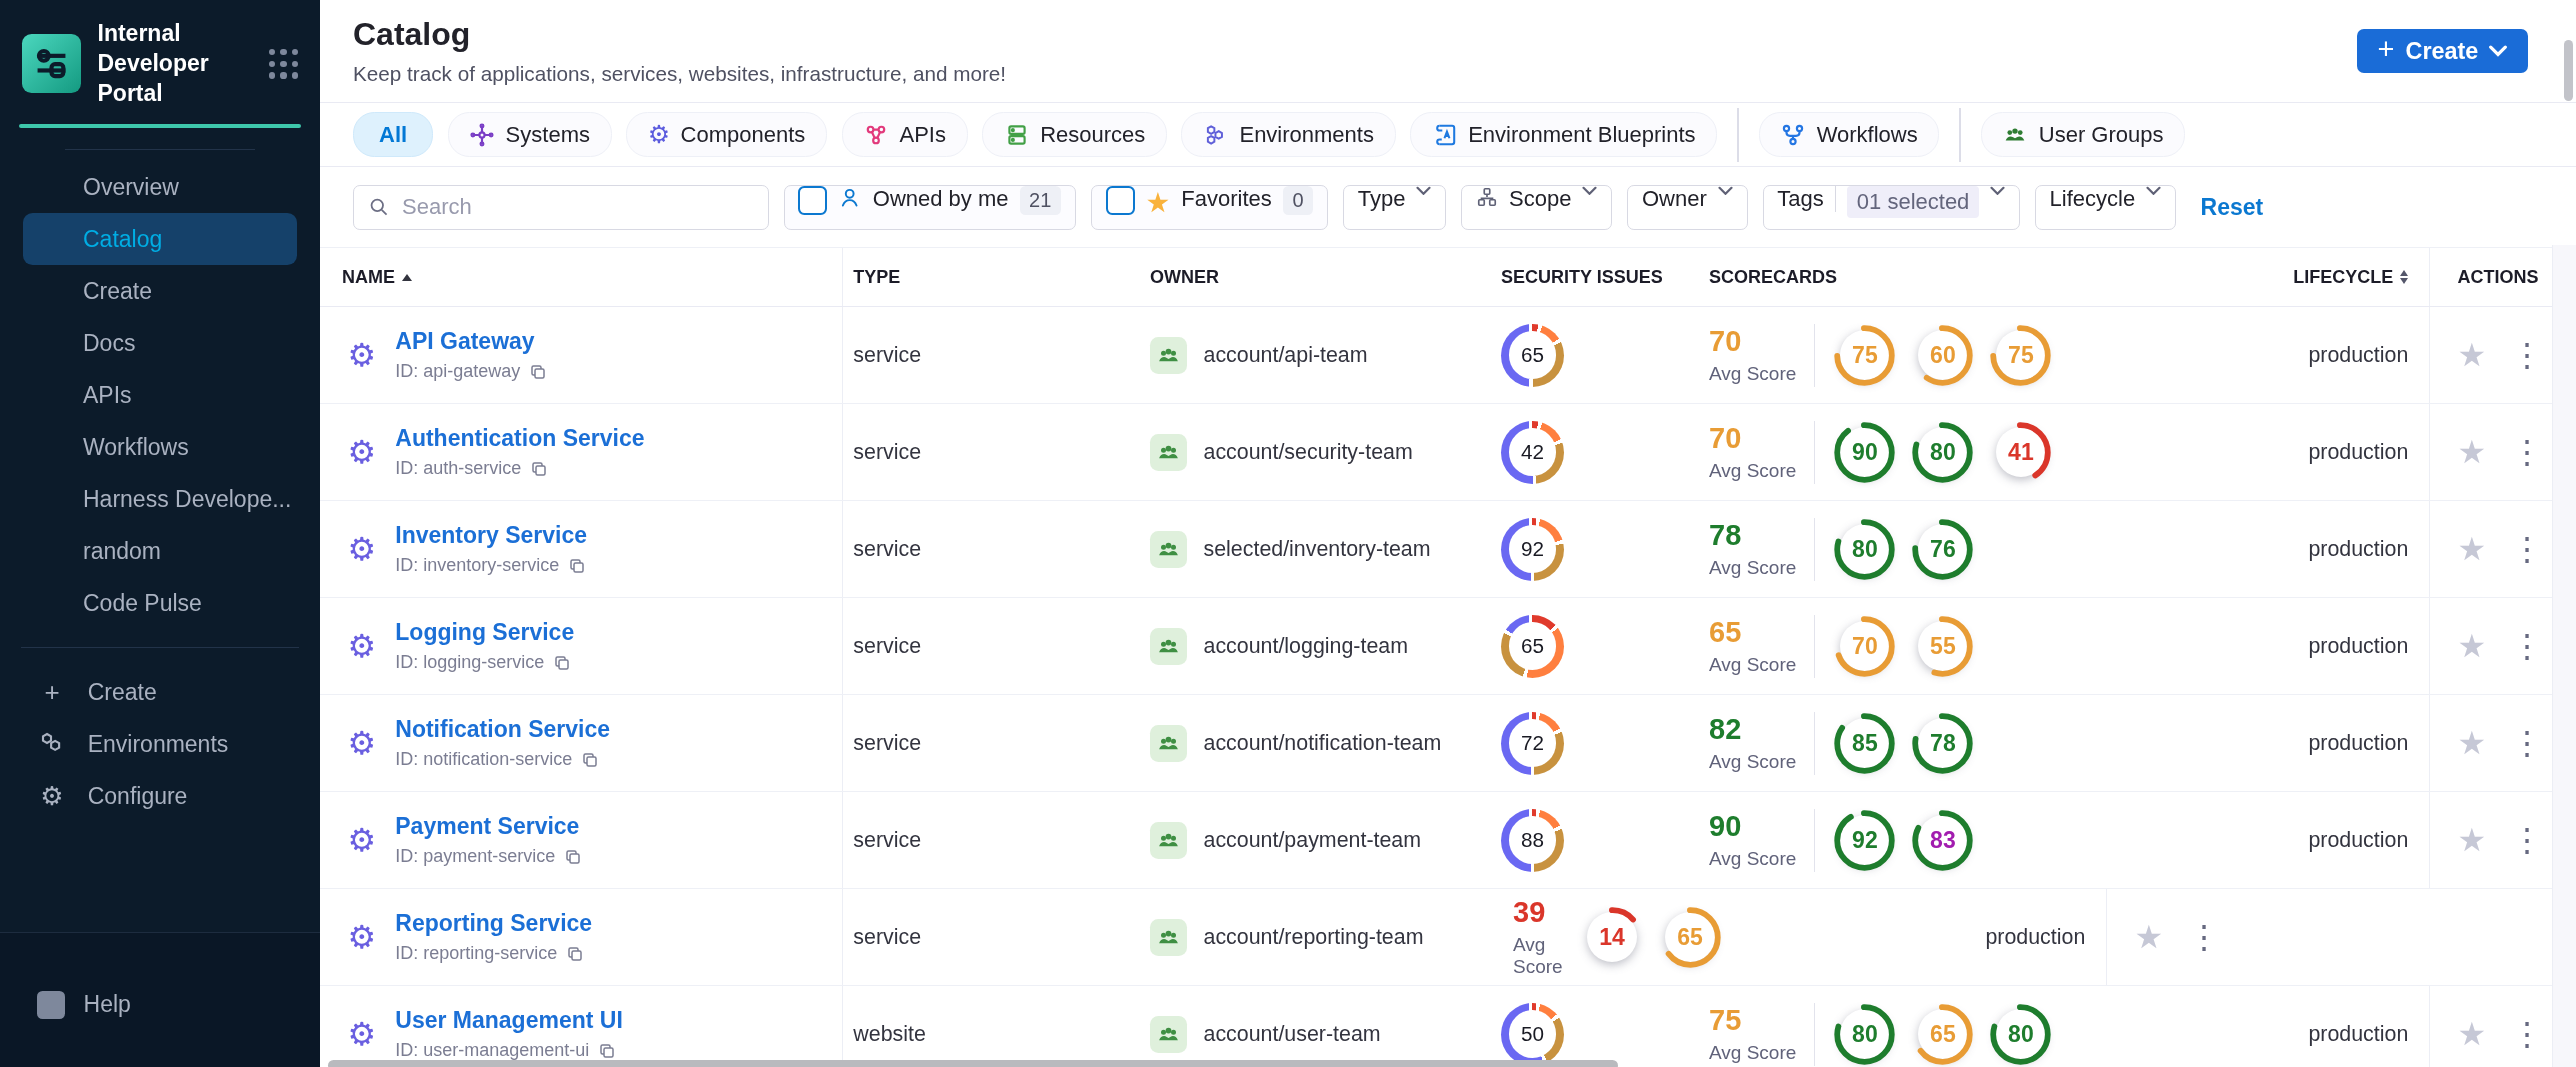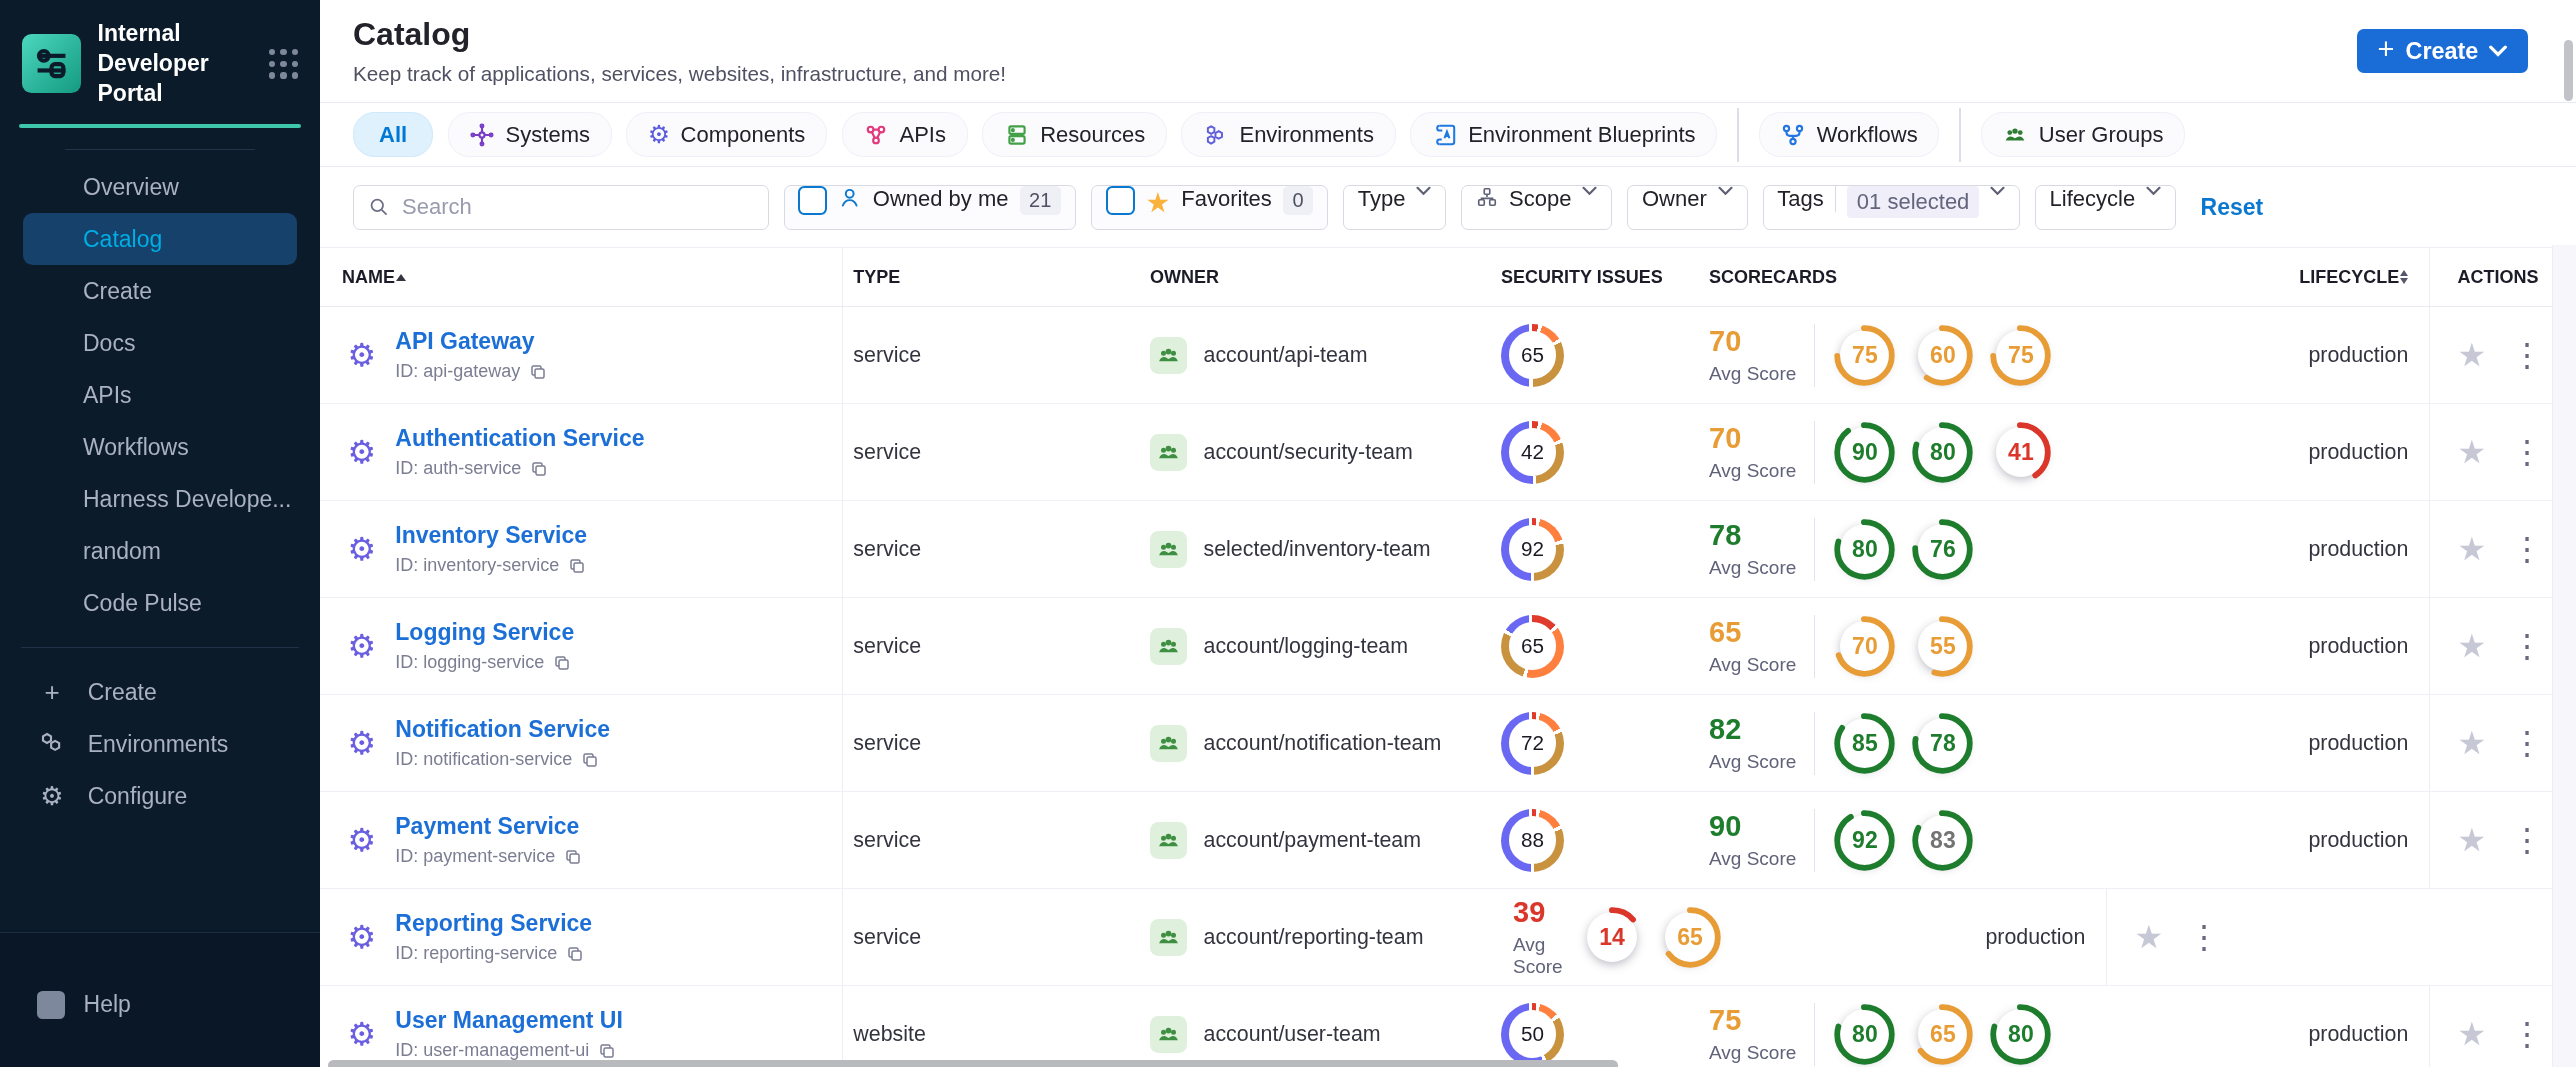--- a/index.html
+++ b/index.html
@@ -49,21 +49,21 @@
   .drop{background:#fff}
   .cbx{width:25px;height:25px;min-width:25px;border:2.8px solid #0b78d0;border-radius:6.2px;background:#fff}
   .count{background:#eef0f6;border-radius:5.5px;padding:3.4px 9.6px;font-size:20px;color:#4f5162}
   .star-y{color:#f9b23c;font-size:27.6px}
   .chip{background:#efeef9;border-radius:4.1px;padding:3.4px 9.6px;color:#63657c}
   .tag-sep{width:1.4px;height:26px;background:#d8d9e3}
   .reset{color:#0b78d0;font-weight:700;font-size:23px;margin-left:9.6px;cursor:pointer}
   
   .t-grid{display:grid;grid-template-columns:523px 269px 358px 196px 441px 323px 121px}
   .t-head{border-bottom:1.4px solid #e9eaf3}
-  .t-head .cell{font-size:18px;font-weight:700;color:#1c1c28;height:58px;display:flex;align-items:center;gap:1px}
+  .t-head .cell{font-size:18px;font-weight:700;color:#1c1c28;height:58px;display:flex;align-items:center;gap:7px}
   .t-row{border-bottom:1.4px solid #eef0f6}
   .t-row .cell{height:96px;display:flex;align-items:center}
   .c1{padding-left:22px;border-right:1.4px solid #eceef5}
   .c2{padding-left:10.3px}.c3{padding-left:38px}.c4{padding-left:31px}.c5{padding-left:43px}
   .c6{justify-content:flex-end;padding-right:20.7px;border-right:1.4px solid #eceef5}
   .c7{padding-left:27.6px}
   .t-row .c1{padding-left:27.6px;gap:19px}
   .tri-up{width:0;height:0;border-left:5.5px solid transparent;border-right:5.5px solid transparent;border-bottom:7.6px solid #33343f}
   .sorts{display:flex;flex-direction:column;gap:2.8px}
   .sorts .u{width:0;height:0;border-left:4.8px solid transparent;border-right:4.8px solid transparent;border-bottom:6.2px solid #55576b}
@@ -713,21 +713,21 @@
     <svg viewBox="0 0 36 36">
                 <circle cx="18" cy="18" r="15.6" fill="none" stroke="#1e7d2d" stroke-width="3.3" pathLength="100" stroke-dasharray="92 8" stroke-dashoffset="25" stroke-linecap="round"></circle>
               </svg>
     <b style="color:#1e7d2d">92</b>
             </div>
             <div class="sc">
     <div class="sc-disk"></div>
     <svg viewBox="0 0 36 36">
                 <circle cx="18" cy="18" r="15.6" fill="none" stroke="#1e7d2d" stroke-width="3.3" pathLength="100" stroke-dasharray="83 17" stroke-dashoffset="25" stroke-linecap="round"></circle>
               </svg>
-    <b style="color:#737373">83</b>
+    <b style="color:#a21caf">83</b>
             </div>
           </div>
     </div>
     <div class="cell c6">
           <span class="elife">production</span>
         </div>
     <div class="cell c7">
       <span class="act-star">★</span>
       <span class="kebab">⋮</span>
     </div>

